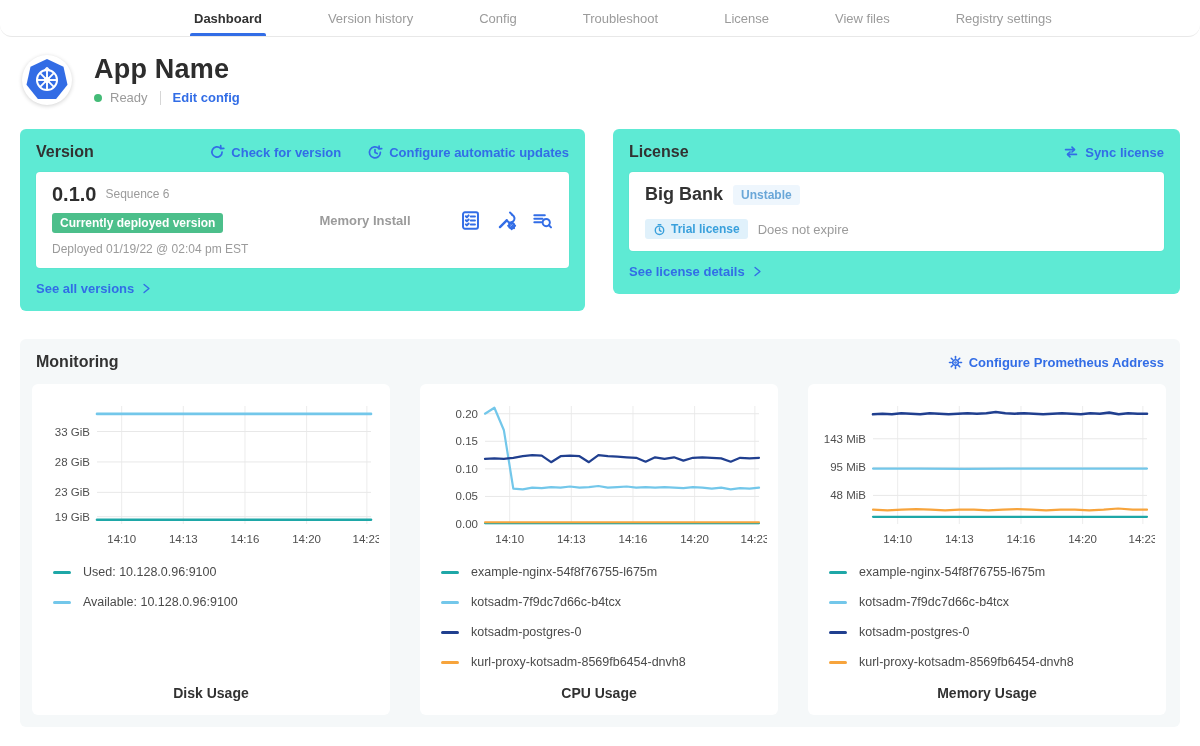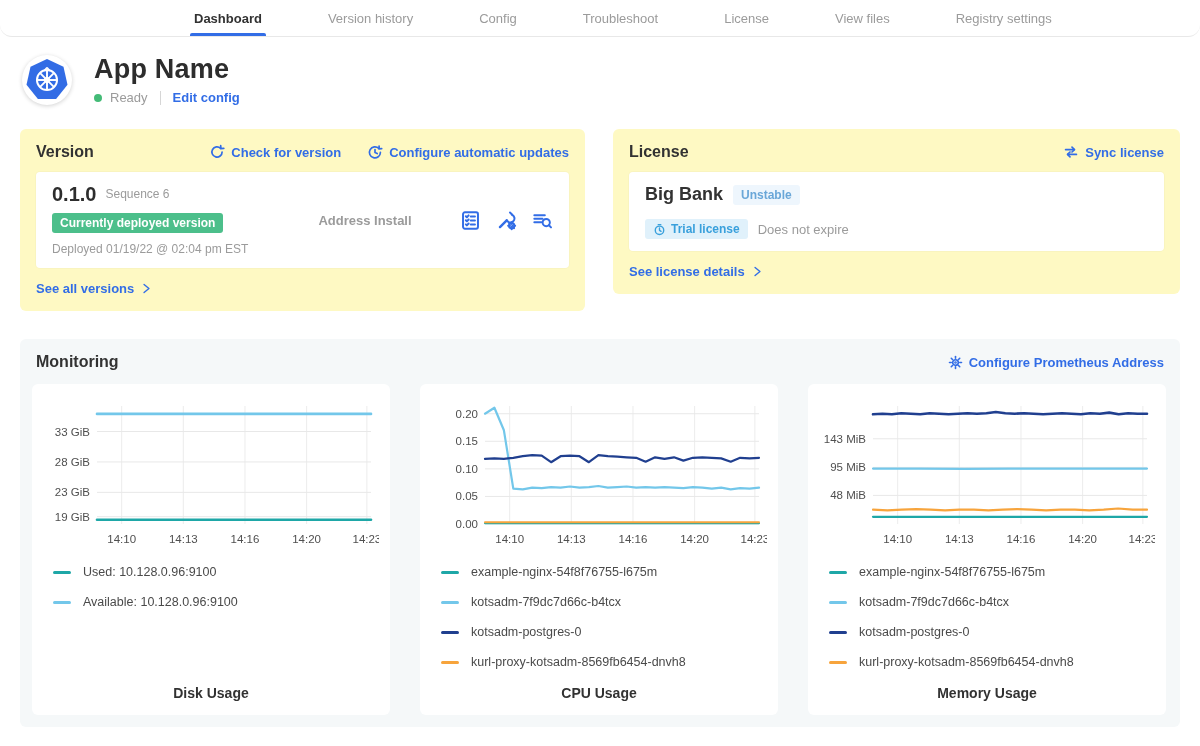--- a/index.html
+++ b/index.html
@@ -22,21 +22,21 @@
     box-shadow:0 1px 4px rgba(0,0,0,.18); display:flex; align-items:center; justify-content:center; }
   .app-title-block .app-name { font-size:27px; font-weight:bold; color:#2d2d2d; letter-spacing:.2px; }
   .app-status-row { display:flex; align-items:center; gap:8px; margin-top:5px; font-size:13px; }
   .status-dot { width:8px; height:8px; border-radius:50%; background:#44bb77; }
   .status-text { color:#9b9b9b; }
   .vdivider { width:1px; height:14px; background:#d6d6d6; margin:0 4px; }
   .link { color:#326de6; font-weight:bold; font-size:13px; text-decoration:none; cursor:pointer;
     display:inline-flex; align-items:center; gap:6px; }
   
   .cards-row { display:flex; gap:28px; margin:14px 20px 0; align-items:flex-start; }
-  .section-card { background:#fef9c3; border-radius:6px; padding:14px 16px; }
+  .section-card { background:#5eead4; border-radius:6px; padding:14px 16px; }
   .version-section { width:565px; flex:none; }
   .license-section { flex:1; }
   .section-head { display:flex; align-items:center; }
   .section-title { font-size:16px; font-weight:bold; color:#323232; }
   .head-links { margin-left:auto; display:flex; gap:26px; }
   .white-box { background:#fff; border-radius:4px; padding:12px 16px; margin-top:11px;
     box-shadow:0 0 0 1px rgba(0,0,0,.02); }
   
   .version-box { display:flex; align-items:center; }
   .version-left { width:218px; flex:none; }
@@ -145,21 +145,21 @@
 
     <div class="white-box version-box">
       <div class="version-left">
         <div class="version-num-row">
           <span class="version-num">0.1.0</span>
           <span class="sequence">Sequence 6</span>
         </div>
         <span class="deployed-badge">Currently deployed version</span>
         <div class="deployed-at">Deployed 01/19/22 @ 02:04 pm EST</div>
       </div>
-      <div class="install-type">Address Install</div>
+      <div class="install-type">Memory Install</div>
       <div class="version-actions">
         <span class="abtn">
           <span class="icon">
             <svg class="stroke-ic" width="21" height="21" viewBox="0 0 18 18" stroke-width="1.4">
               <rect x="2.6" y="2" width="12.8" height="14" rx="1.6"></rect>
               <polyline points="5,5.3 5.9,6.2 7.4,4.6"></polyline>
               <line x1="9.2" y1="5.5" x2="12.8" y2="5.5"></line>
               <polyline points="5,8.8 5.9,9.7 7.4,8.1"></polyline>
               <line x1="9.2" y1="9" x2="12.8" y2="9"></line>
               <polyline points="5,12.3 5.9,13.2 7.4,11.6"></polyline>

